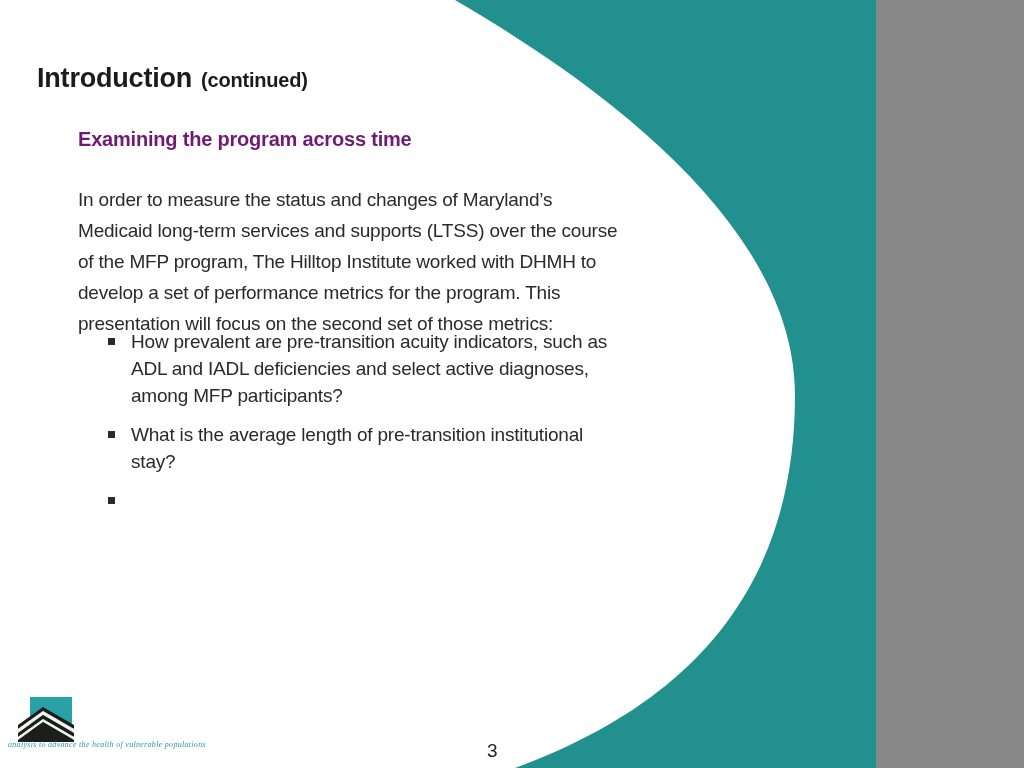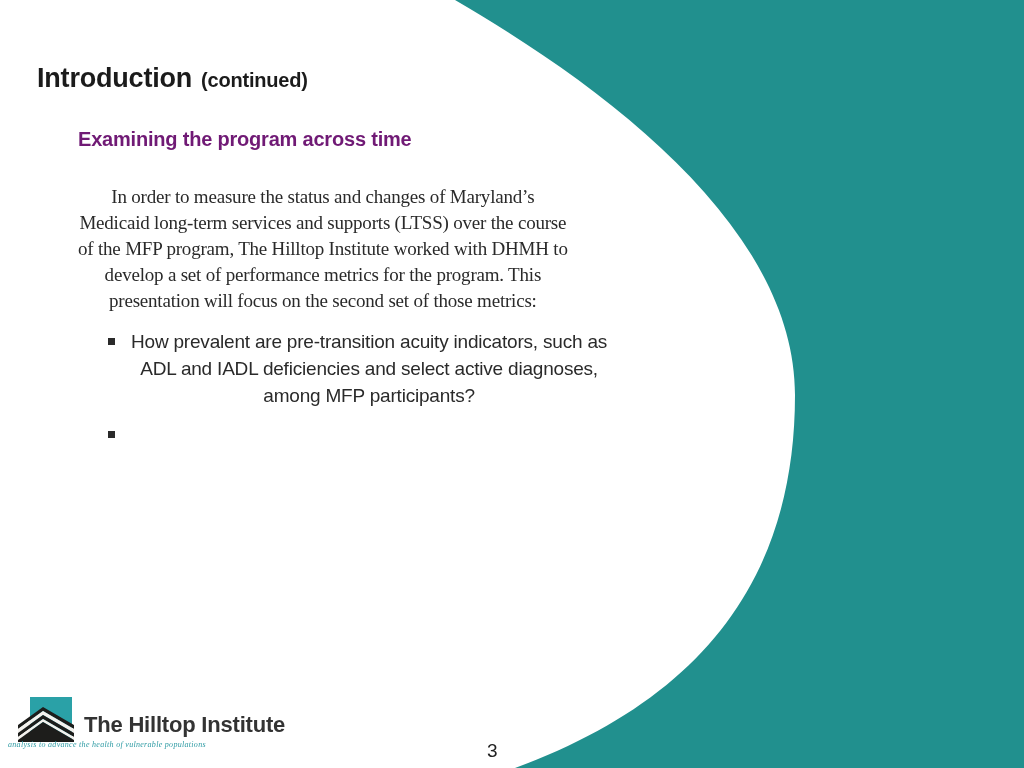--- a/index.html
+++ b/index.html
@@ -2,27 +2,26 @@
 <html><head>
 <meta charset="utf-8">
 <style>
   html, body {
     margin: 0;
     padding: 0;
     background: #888;
   }
   .slide {
     position: relative;
-    width: 1024px;
+    width: 876px;
     height: 768px;
     background: #ffffff;
     overflow: hidden;
     font-family: "Liberation Sans", "DejaVu Sans", sans-serif;
     color: #2a2a2a;
-    text-align: center;
   }
   .curve-bg {
     position: absolute;
     top: 0;
     left: 0;
     width: 1024px;
     height: 768px;
     pointer-events: none;
   }
   .title-block {
@@ -50,25 +49,24 @@
     font-size: 20px;
     font-weight: 700;
     color: #701a75;
     letter-spacing: -0.2px;
   }
   .intro-paragraph {
     position: absolute;
     left: 78px;
     top: 184px;
     font-size: 19px;
-    line-height: 26px;
+    line-height: 31px;
     letter-spacing: -0.2px;
     white-space: pre-line;
     color: #2a2a2a;
-    font-family: Liberation Serif, serif;
   }
   .bullet-list {
     position: absolute;
     left: 108px;
     top: 316px;
     margin: 0;
     padding: 0;
     list-style: none;
   }
   .bullet-list li {
@@ -156,31 +154,35 @@
 
   <ul class="bullet-list">
     <li>
       <span class="bullet-marker"></span>
       <span class="bullet-text">How prevalent are pre-transition acuity indicators, such as
 ADL and IADL deficiencies and select active diagnoses,
 among MFP participants?</span>
     </li>
     <li>
       <span class="bullet-marker"></span>
+      <span class="bullet-text">What is the average length of pre-transition institutional
+stay?</span>
+    </li>
+    <li>
+      <span class="bullet-marker"></span>
     </li>
   </ul>
 
   <div class="logo">
     <svg class="logo-icon" width="62" height="48" viewBox="0 0 62 48" aria-hidden="true">
       <rect x="14" y="3" width="42" height="42" fill="#2aa1a7"></rect>
       <path d="M2 31 L27 13 L58 31 L58 35 L27 17 L2 35 Z" fill="#1d1d1b"></path>
       <path d="M2 35 L27 17 L58 35 L58 39 L27 21 L2 39 Z" fill="#f4f2ee"></path>
       <path d="M2 39 L27 21 L58 39 L58 43 L27 25 L2 43 Z" fill="#1d1d1b"></path>
       <path d="M2 43 L27 25 L58 43 L58 46 L27 28 L2 46 Z" fill="#f4f2ee"></path>
       <path d="M2 46 L27 28 L58 46 L58 48 L2 48 Z" fill="#1d1d1b"></path>
     </svg>
-    <div class="logo-name">The Hilltop Institute</div>
     <div class="logo-tagline">analysis to advance the health of vulnerable populations</div>
   </div>
 
   <div class="page-number">3</div>
 
 </div>
 
 </body></html>

